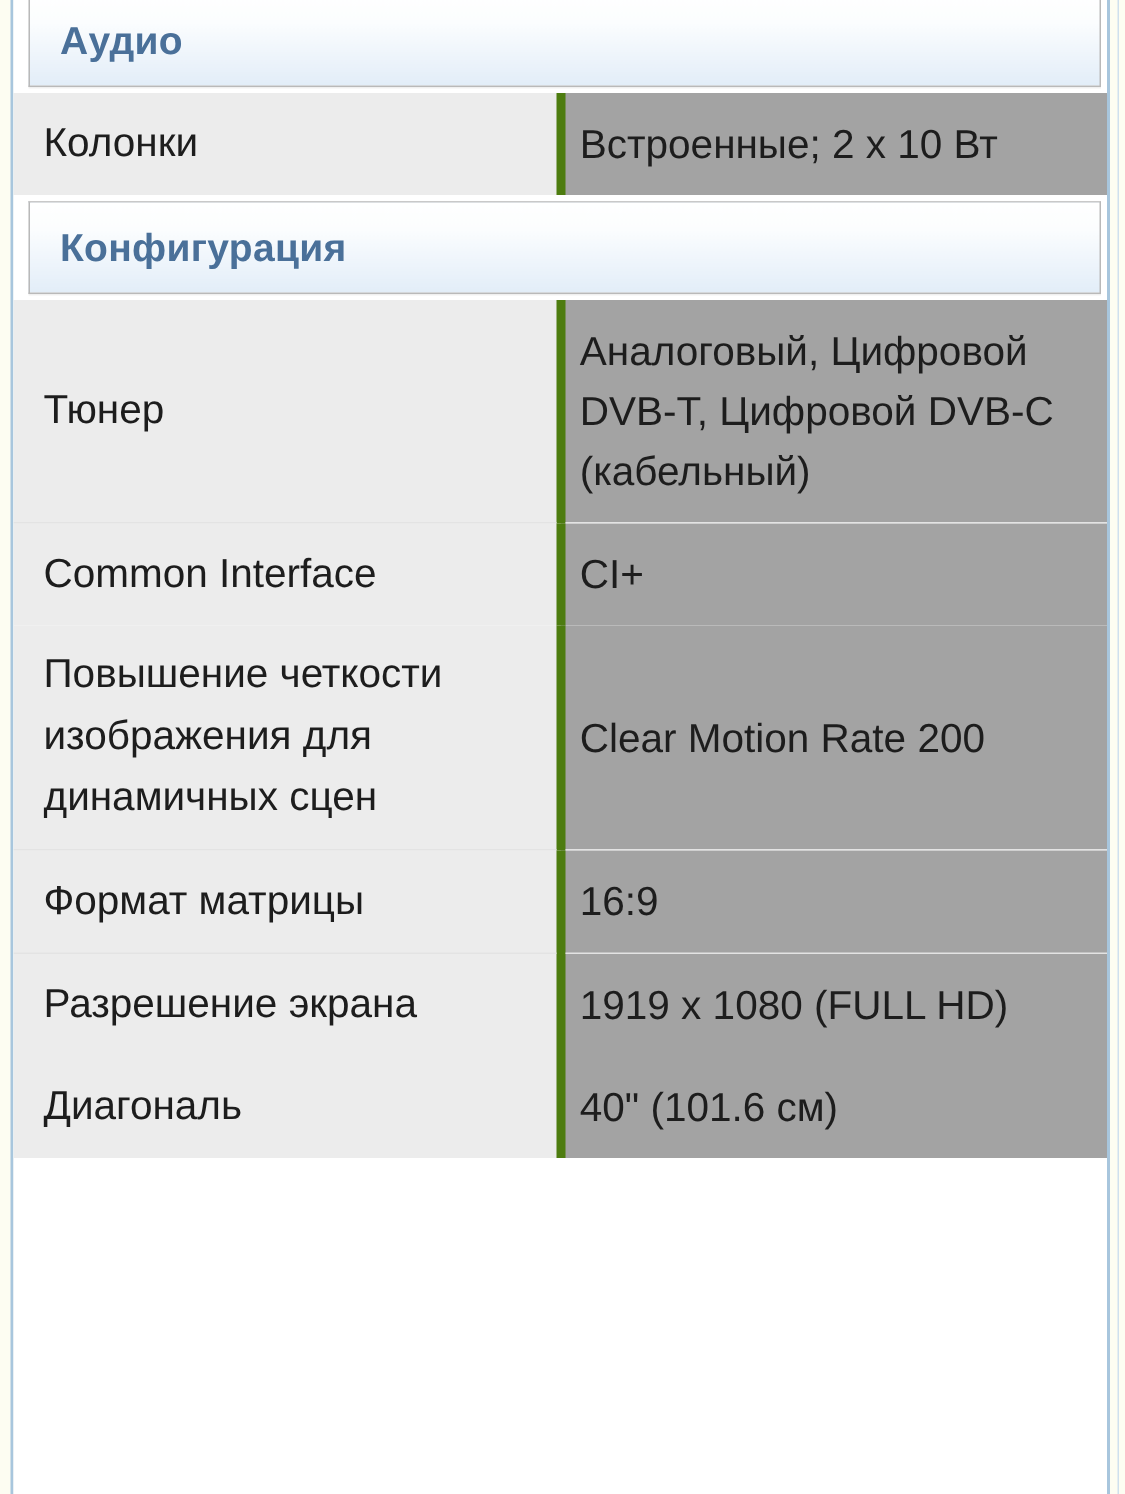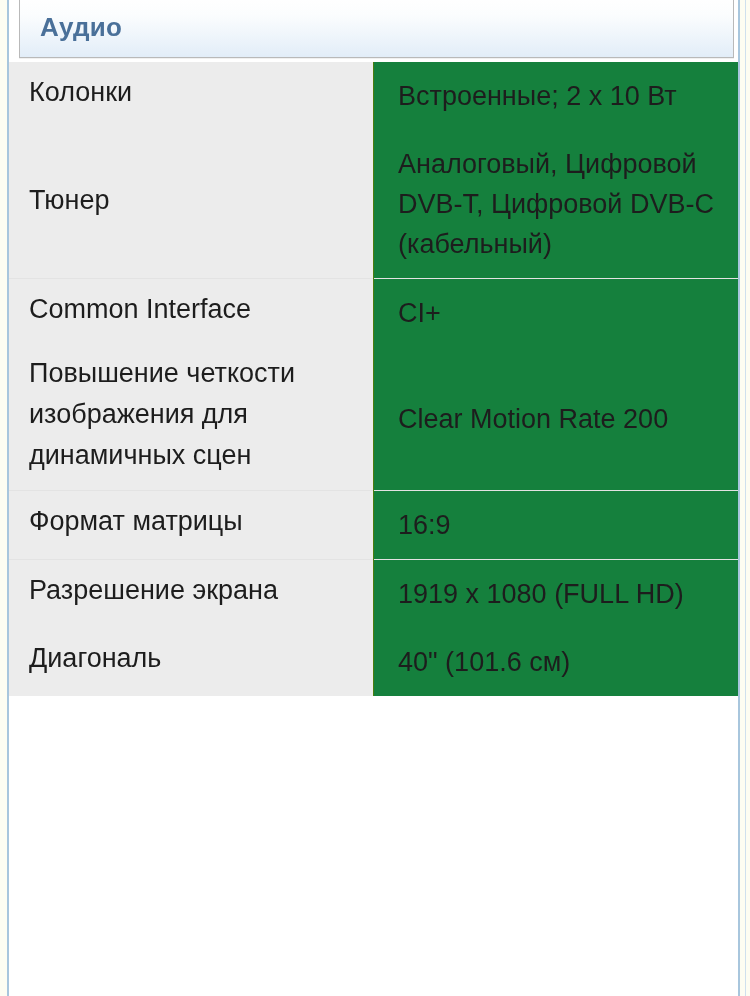--- a/index.html
+++ b/index.html
@@ -45,36 +45,36 @@
     letter-spacing:.2px;line-height:1;
   }
 
   
   .data-row .cell-label{
     width:222px;
     background:#ececec;
     color:#1d1d1d;
     font-size:27px;
     line-height:38px;
-    padding:6px 12px 14px 20px;
+    padding:12px 12px 14px 20px;
     vertical-align:middle;
     box-sizing:border-box;
     border-top:1px solid #e3e3e3;
     word-wrap:break-word;
   }
   .data-row .cell-value{
-    background:#15803d;
+    background:#a3a3a3;
     color:#1d1d1d;
     font-size:27px;
     line-height:40px;
-    padding:14px 14px 14px 24px;
+    padding:14px 14px 14px 10px;
     vertical-align:middle;
     box-sizing:border-box;
     border-top:1px solid #e3e3e3;
-    border-left:1px solid #4d7c0f;
+    border-left:6px solid #4d7c0f;
   }
   .data-row.first-in-section .cell-label,
   .data-row.first-in-section .cell-value{border-top:none;}
 
   .cell-label.tall{line-height:41px;}
 </style>
 </head>
 <body>
 
 <div class="page">
@@ -88,20 +88,27 @@
           <tr class="section-row">
             <td colspan="2">
               <div class="section-hdr">
                 <span>Аудио</span>
               </div>
             </td>
           </tr>
           <tr class="data-row first-in-section">
             <td class="cell-label">Колонки</td>
             <td class="cell-value">Встроенные; 2 x 10 Вт</td>
+          </tr>
+          <tr class="section-row">
+            <td colspan="2">
+              <div class="section-hdr">
+                <span>Конфигурация</span>
+              </div>
+            </td>
           </tr>
           <tr class="data-row first-in-section">
             <td class="cell-label">Тюнер</td>
             <td class="cell-value">Аналоговый, Цифровой DVB-T, Цифровой DVB-C (кабельный)</td>
           </tr>
           <tr class="data-row">
             <td class="cell-label">Common Interface</td>
             <td class="cell-value">CI+</td>
           </tr>
           <tr class="data-row first-in-section">

